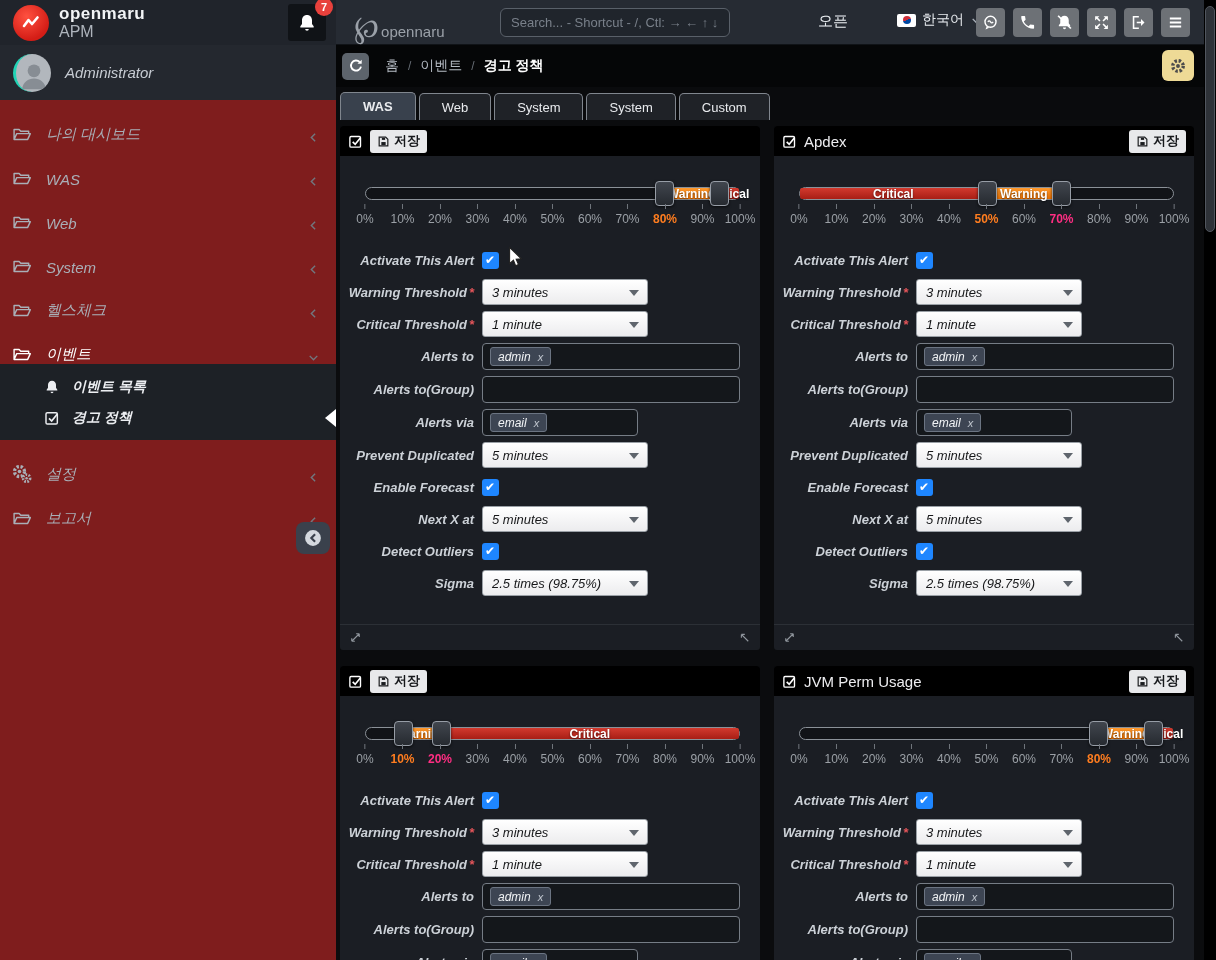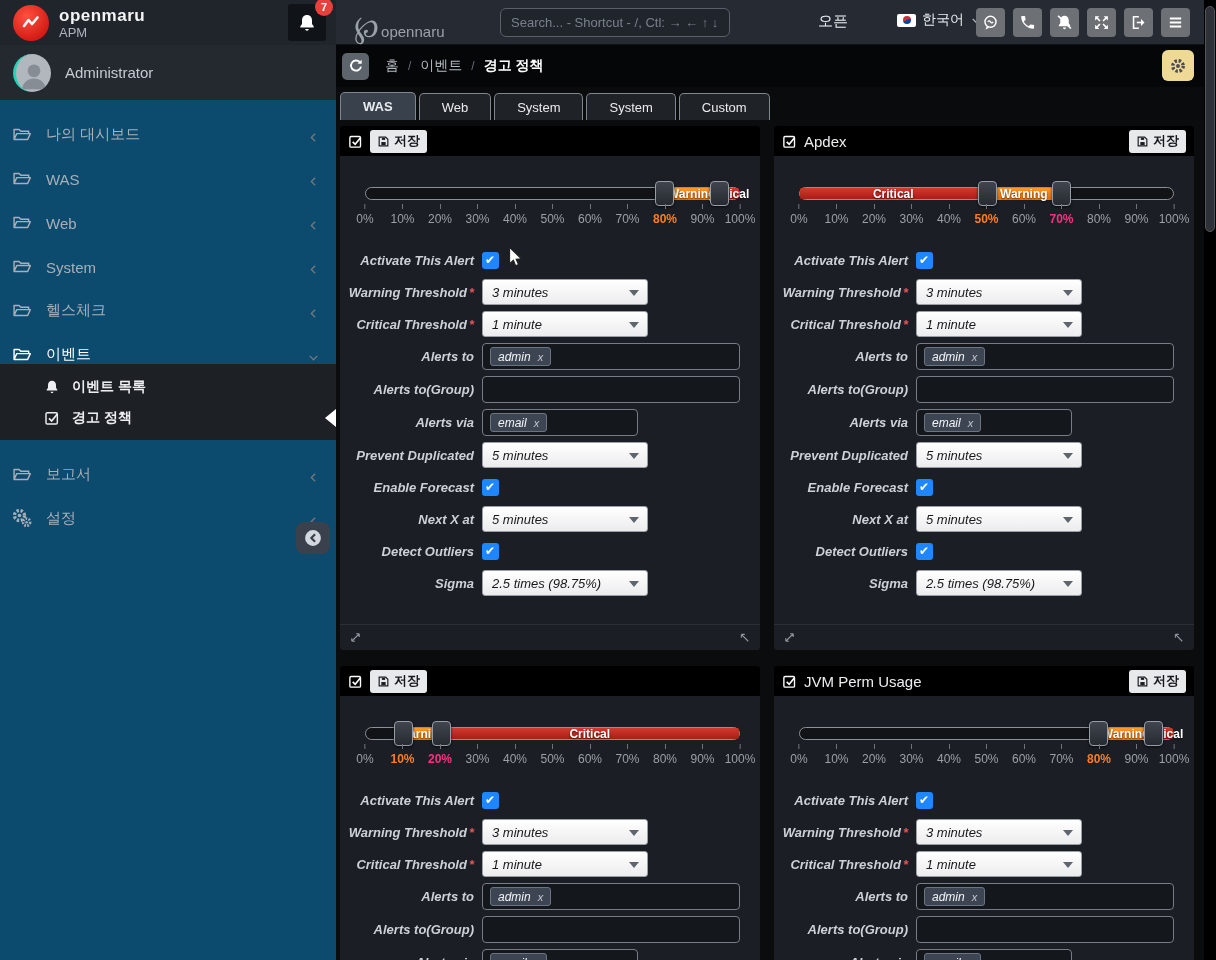--- a/index.html
+++ b/index.html
@@ -7,40 +7,40 @@
     font-family:"Liberation Sans","DejaVu Sans",sans-serif; position:relative; }
   .ic { width:18px; height:18px; color:inherit; fill:currentColor; display:block; }
 
   
   #navbar { position:absolute; left:0; top:0; width:1216px; height:45px; background:#262b33; border-bottom:1px solid #101317; }
   #brand { position:absolute; left:0; top:0; width:336px; height:45px; background:#20242b; display:flex; align-items:center; padding-left:13px; }
   .brand-mark { width:36px; height:36px; border-radius:50%; background:radial-gradient(circle at 38% 32%, #ff5140, #d41d16 70%); display:flex; align-items:center; justify-content:center; }
   .brand-mark svg { width:24px; height:24px; }
   .brand-word { margin-left:10px; line-height:1; }
   .brand-word .bn { color:#f2f4f6; font-size:17px; font-weight:bold; letter-spacing:.5px; }
-  .brand-word .bs { color:#aeb4bc; font-size:13px; margin-top:2px; }
+  .brand-word .bs { color:#aeb4bc; font-size:16px; margin-top:2px; }
   #nav-bell { position:absolute; left:288px; top:4px; width:38px; height:37px; background:#101317; border-radius:3px; display:flex; align-items:center; justify-content:center; color:#fff; }
   #nav-bell .ic { width:20px; height:20px; }
   #nav-bell .badge { position:absolute; top:-6px; right:-7px; min-width:18px; height:18px; border-radius:50%; background:#e8413c; color:#fff; font-size:11px; font-weight:bold; display:flex; align-items:center; justify-content:center; }
   #nav-logo { position:absolute; left:354px; top:6px; height:34px; display:flex; align-items:flex-end; color:#9ba1a9; }
   #nav-logo .glyph { font-size:30px; line-height:26px; font-family:"DejaVu Serif",serif; }
   #nav-logo .word { font-size:15px; margin-left:2px; line-height:17px; }
   #nav-search { position:absolute; left:500px; top:8px; width:230px; height:29px; background:#20252c; border:1px solid #596069; border-radius:6px; color:#aab1ba; padding:0 10px; font-size:13px; font-family:inherit; }
   #nav-search::placeholder { color:#79808a; }
   #nav-open { position:absolute; left:818px; top:12px; color:#e8ecf0; font-size:15px; }
   #nav-lang { position:absolute; left:897px; top:11px; display:flex; align-items:center; gap:6px; color:#e8ecf0; font-size:14px; }
   #nav-lang .flag { width:19px; height:13px; border-radius:2px; background:#fff; position:relative; overflow:hidden; }
   #nav-lang .flag i { position:absolute; left:5.5px; top:2.5px; width:8px; height:8px; border-radius:50%; background:linear-gradient(160deg,#cd2e3a 50%,#0047a0 50%); }
   #nav-lang .chev { width:11px; height:11px; color:#aab1ba; }
   #nav-btns { position:absolute; right:26px; top:8px; display:flex; gap:8px; }
   .nav-btn { width:29px; height:29px; background:#6d7176; border-radius:4px; color:#fff; display:flex; align-items:center; justify-content:center; }
   .nav-btn .ic { width:17px; height:17px; }
 
   
-  #sidebar { position:absolute; left:0; top:45px; width:336px; height:915px; background:#0c4a6e; }
+  #sidebar { position:absolute; left:0; top:45px; width:336px; height:915px; background:#7f1d1d;font-style:italic; }
   #user { height:55px; display:flex; align-items:center; padding:0 13px; background:#24282f; }
   .avatar { width:38px; height:38px; border-radius:50%; background:#b2b7bd; border-left:3px solid #22d3b5; position:relative; overflow:hidden; }
   .avatar .ic { width:34px; height:34px; color:#878d94; position:absolute; left:1px; top:4px; }
   #user .uname { margin-left:14px; color:#c6cbd2; font-size:15px; }
   .m-item { height:44px; display:flex; align-items:flex-end; padding:0 16px 0 12px; color:#a9afb7; font-size:15px; cursor:pointer; }
   .m-item .ic:first-child { width:20px; height:20px; margin-right:14px; }
   .m-item.open { color:#fff; }
   .chev { width:13px !important; height:13px !important; margin-left:auto; color:#71777f; }
   .submenu { background:#1d2126; padding:7px 0; }
   .s-item { height:31px; display:flex; align-items:center; padding-left:44px; color:#eceef1; font-size:14px; font-weight:bold; position:relative; cursor:pointer; }
@@ -334,32 +334,32 @@
         </div>
         <div class="s-item active">
           <svg class="ic">
             <use href="#i-check-square"></use>
           </svg>
           <span class="s-label">경고 정책</span>
         </div>
       </div>
       <div class="m-item">
         <svg class="ic">
-          <use href="#i-folder"></use>
-        </svg>
-        <span class="m-label">보고서</span>
+          <use href="#i-gears"></use>
+        </svg>
+        <span class="m-label">설정</span>
         <svg class="ic chev">
           <use href="#i-chevron-left"></use>
         </svg>
       </div>
       <div class="m-item">
         <svg class="ic">
-          <use href="#i-gears"></use>
-        </svg>
-        <span class="m-label">설정</span>
+          <use href="#i-folder"></use>
+        </svg>
+        <span class="m-label">보고서</span>
         <svg class="ic chev">
           <use href="#i-chevron-left"></use>
         </svg>
       </div>
     </div>
   <div id="collapse-btn">
     <svg class="ic">
         <use href="#i-collapse"></use>
       </svg>
   </div>

